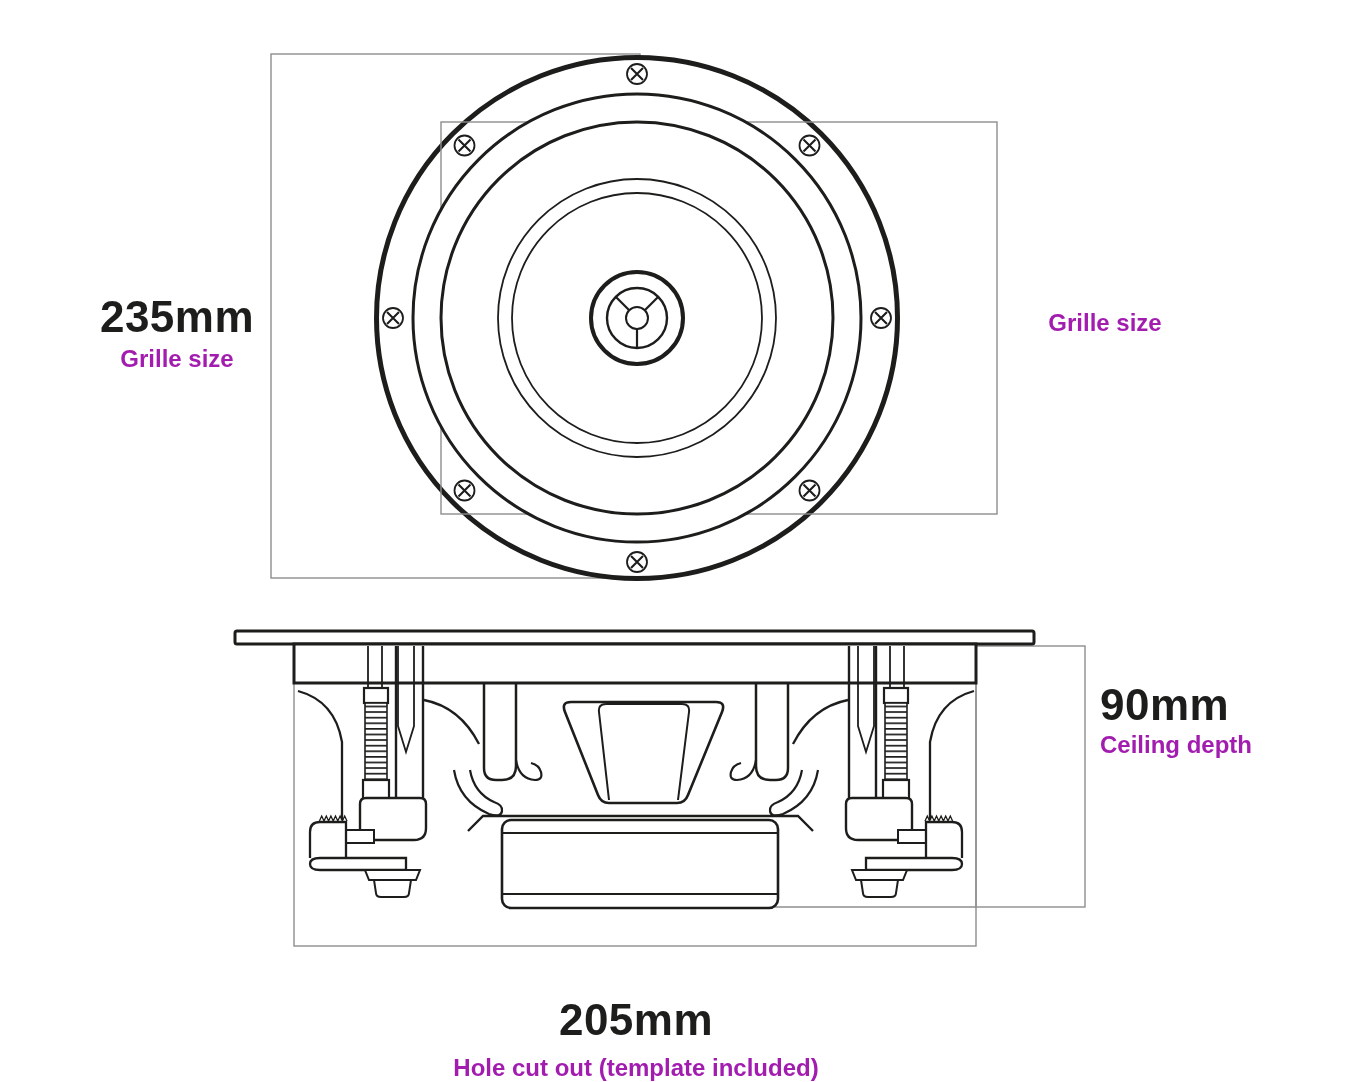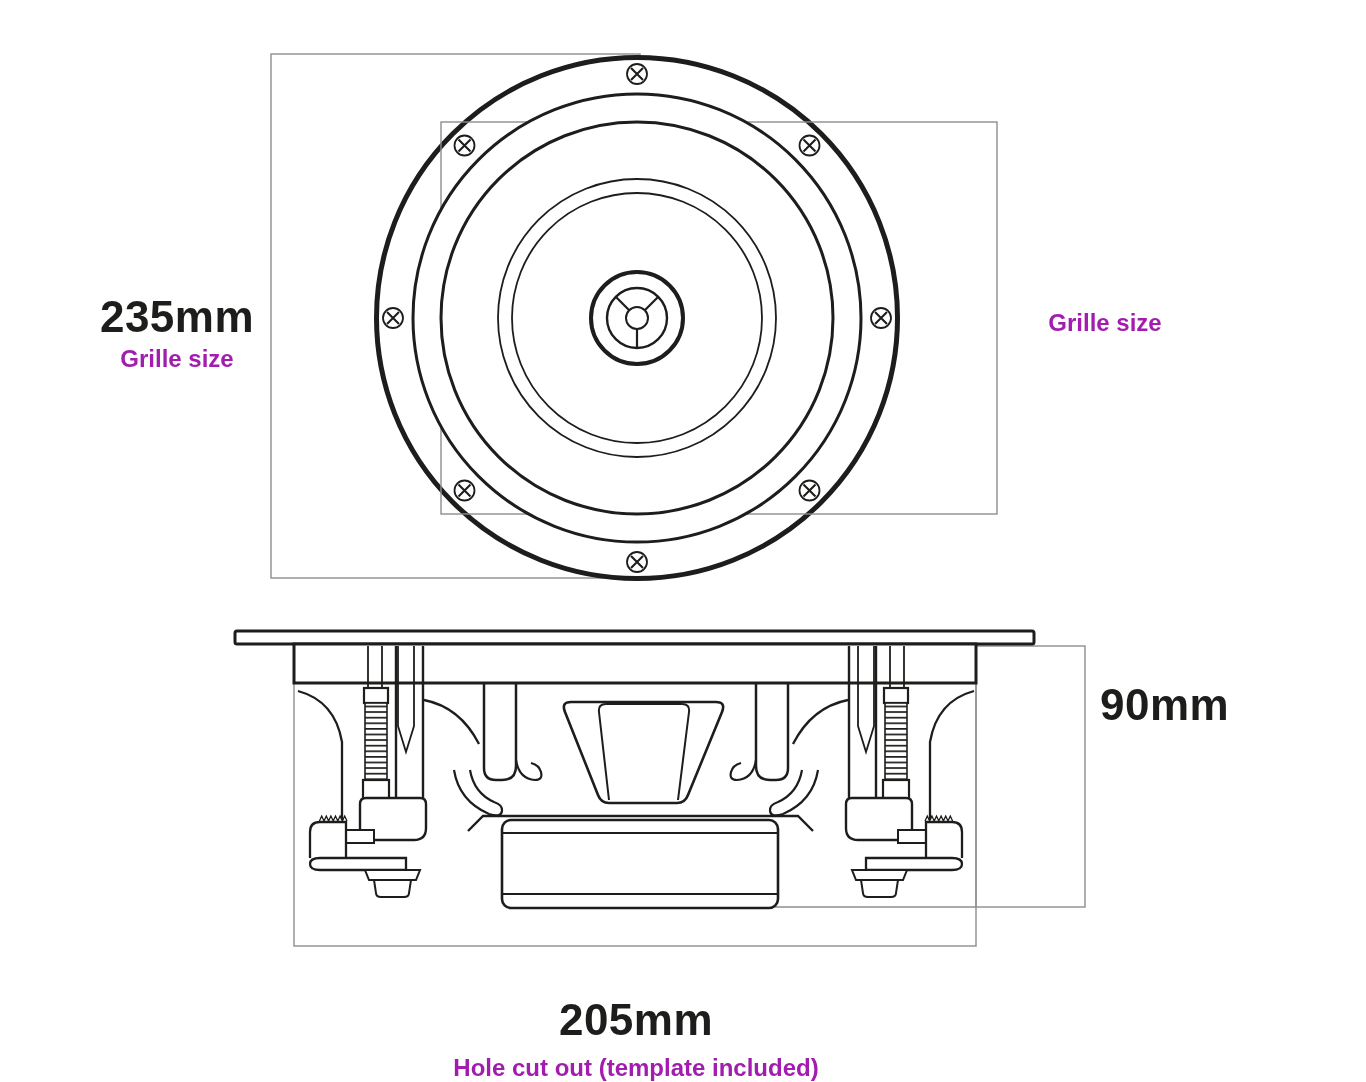--- a/index.html
+++ b/index.html
@@ -181,19 +181,20 @@
   <div class="cap">Grille size</div>
 </div>
 
 <div class="dim center" id="dim-speaker">
   <div class="cap">Grille size</div>
 </div>
 
 <div class="dim left" id="dim-depth">
   <div class="val">90mm</div>
   <div class="cap">
+    <div>Ceiling depth</div>
   </div>
 </div>
 
 <div class="dim center" id="dim-hole">
   <div class="val">205mm</div>
   <div class="cap">Hole cut out (template included)</div>
 </div>
 
 </body></html>

